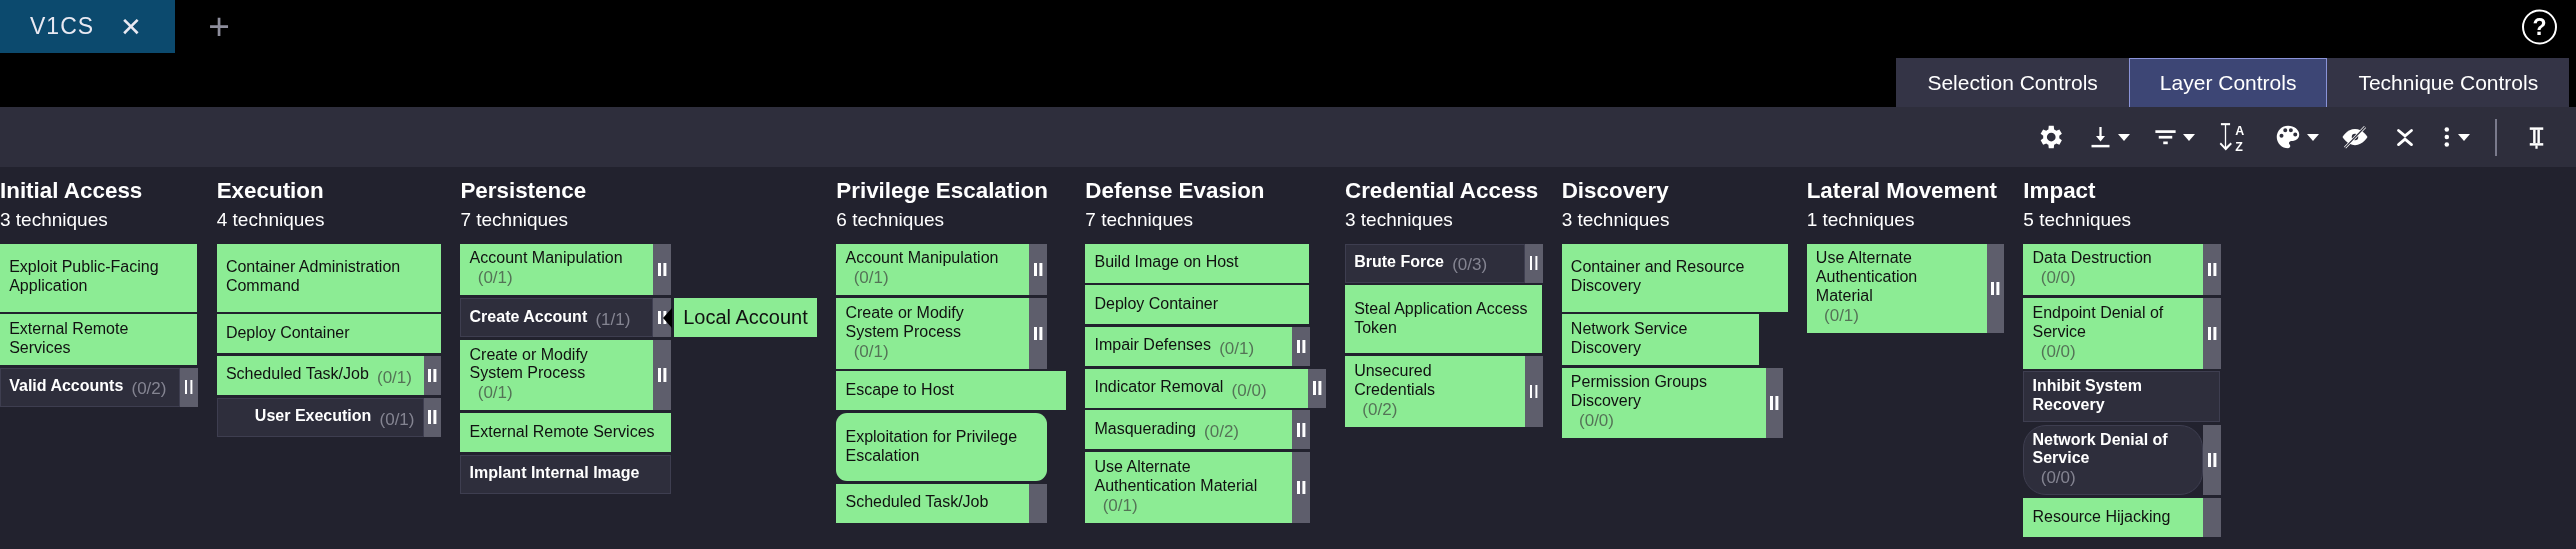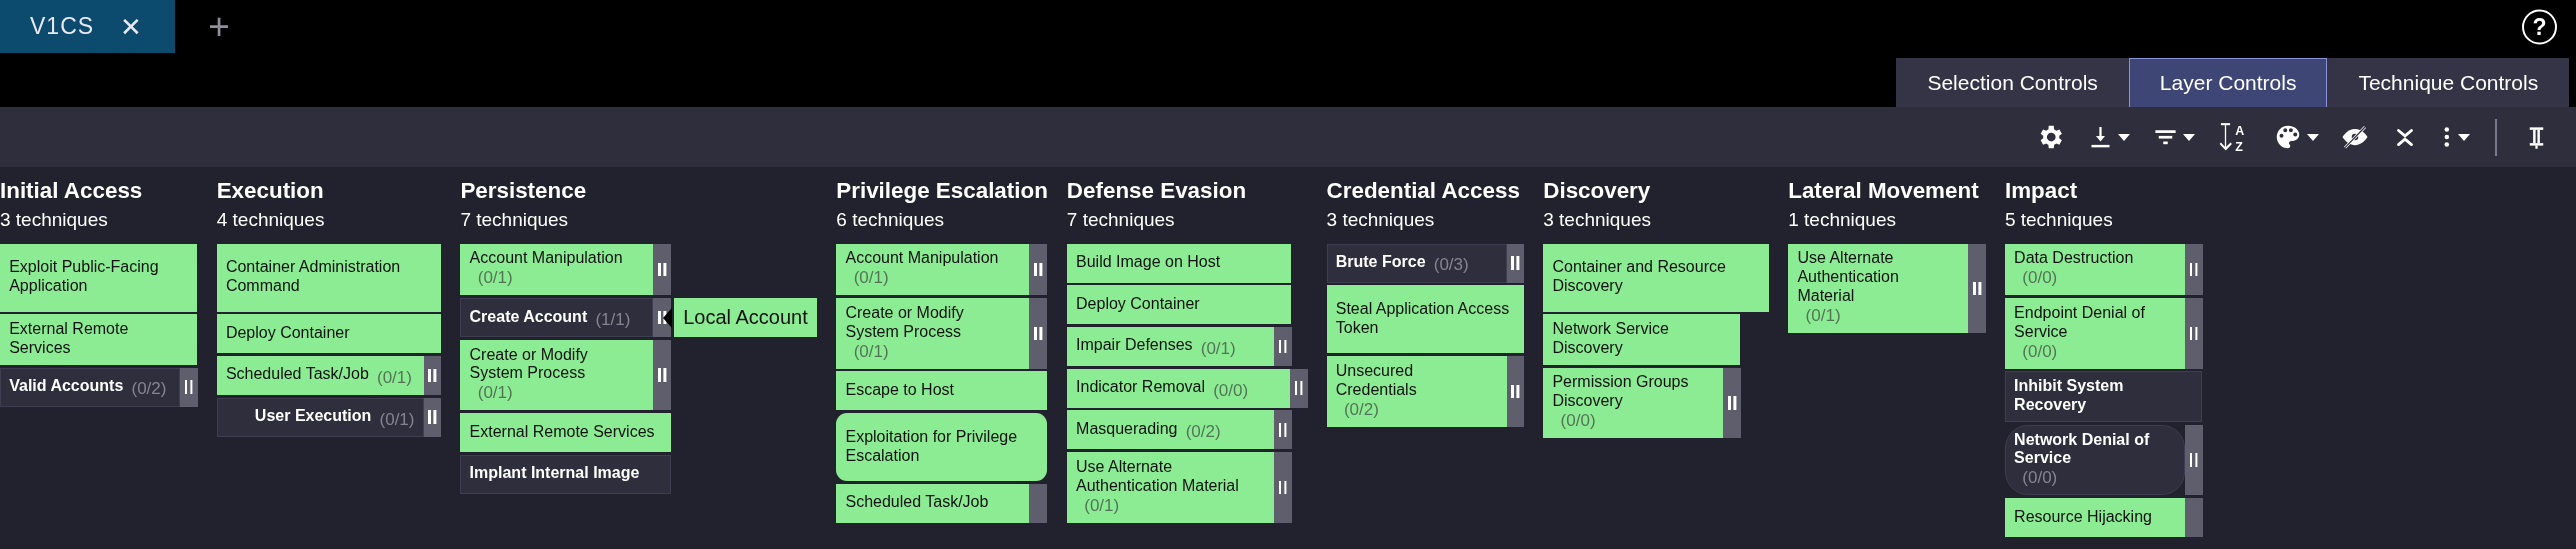--- a/index.html
+++ b/index.html
@@ -443,21 +443,21 @@
         <div class="tech-row">
           <div class="tech-cell sel" style="width: 193px; min-height: 68px;">
             <span class="tech-name">Create or Modify System Process</span>
             <span class="tech-sub">(0/1)</span>
           </div>
           <div class="sub-toggle">
             <i></i>
           </div>
         </div>
         <div class="tech-row">
-          <div class="tech-cell sel" style="width: 211px;">
+          <div class="tech-cell sel" style="width: 230px;">
             <span class="tech-name">Escape to Host</span>
           </div>
         </div>
         <div class="tech-row">
           <div class="tech-cell sel" style="width: 211px; min-height: 68px; border-radius: 11px;">
             <span class="tech-name">Exploitation for Privilege Escalation</span>
           </div>
         </div>
         <div class="tech-row">
           <div class="tech-cell sel" style="width: 193px;">
@@ -562,21 +562,21 @@
           <div class="tech-cell sel" style="width: 226px; min-height: 68px;">
             <span class="tech-name">Container and Resource Discovery</span>
           </div>
         </div>
         <div class="tech-row">
           <div class="tech-cell sel" style="width: 197px;">
             <span class="tech-name">Network Service Discovery</span>
           </div>
         </div>
         <div class="tech-row">
-          <div class="tech-cell sel" style="width: 180px; min-height: 68px;">
+          <div class="tech-cell sel" style="width: 204px; min-height: 68px;">
             <span class="tech-name">Permission Groups Discovery</span>
             <span class="tech-sub">(0/0)</span>
           </div>
           <div class="sub-toggle">
             <i></i>
           </div>
         </div>
       </div>
     </div>
     <div class="tactic-col">

